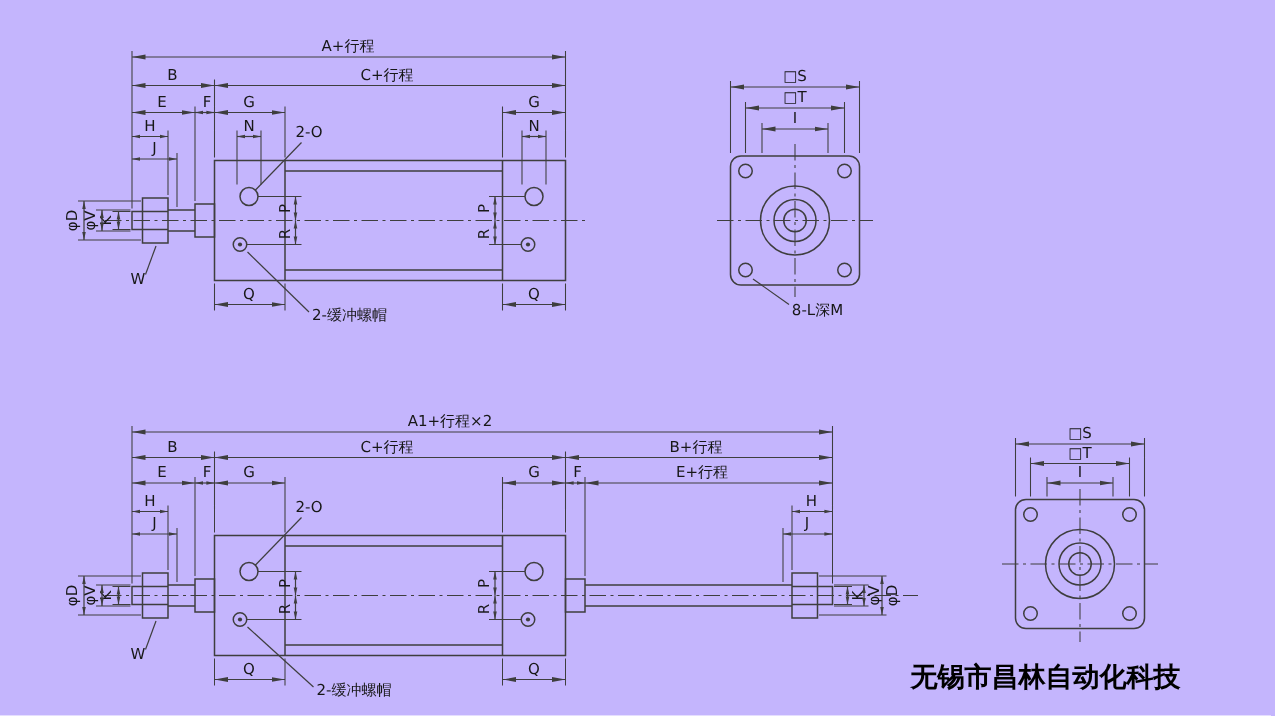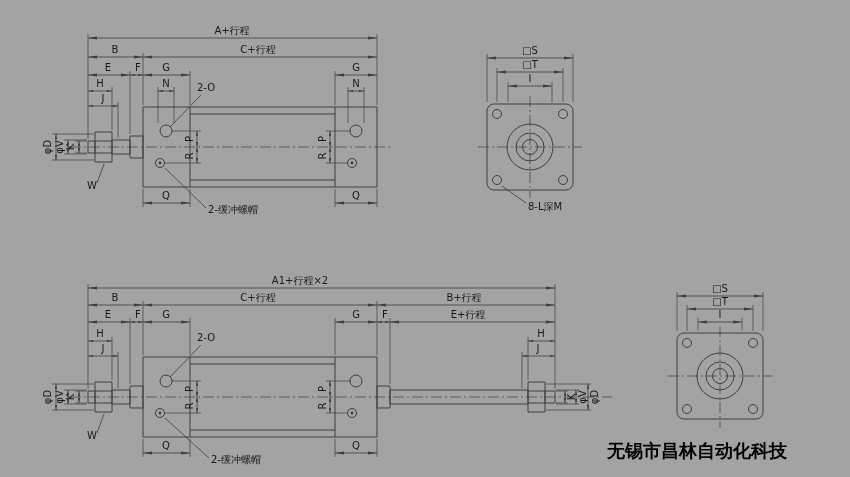--- a/index.html
+++ b/index.html
@@ -1,17 +1,17 @@
 <!DOCTYPE html>
 <html><head>
 <meta charset="utf-8">
 <title>Cylinder Technical Drawing</title>
 <style>
   html,body{margin:0;padding:0;background:#ffffff;}
-  .stage{position:relative;width:850px;height:477px;background:#a3a3a3;overflow:hidden;}
+  .stage{position:relative;width:850px;height:477px;background:#c4b5fd;overflow:hidden;}
   svg{display:block;}
   .ln{stroke:#3e3e3e;stroke-width:1;fill:none;}
   .cl{stroke:#3e3e3e;stroke-width:.7;fill:none;stroke-dasharray:11 3 2 3;}
   .ext{stroke:#3e3e3e;stroke-width:.7;fill:none;}
   .dim{stroke:#3e3e3e;stroke-width:.8;fill:none;marker-start:url(#arr);marker-end:url(#arr);}
   .dims{stroke:#3e3e3e;stroke-width:.8;fill:none;marker-start:url(#arrS);marker-end:url(#arrS);}
   .ldr{stroke:#3e3e3e;stroke-width:.8;fill:none;}
   .dot{fill:#3e3e3e;stroke:none;}
   text.t{font-family:"DejaVu Sans","Liberation Sans",sans-serif;font-size:10px;fill:#181818;}
   text.brand{font-family:"DejaVu Sans","Liberation Sans",sans-serif;font-size:18px;font-weight:700;fill:#000;}

